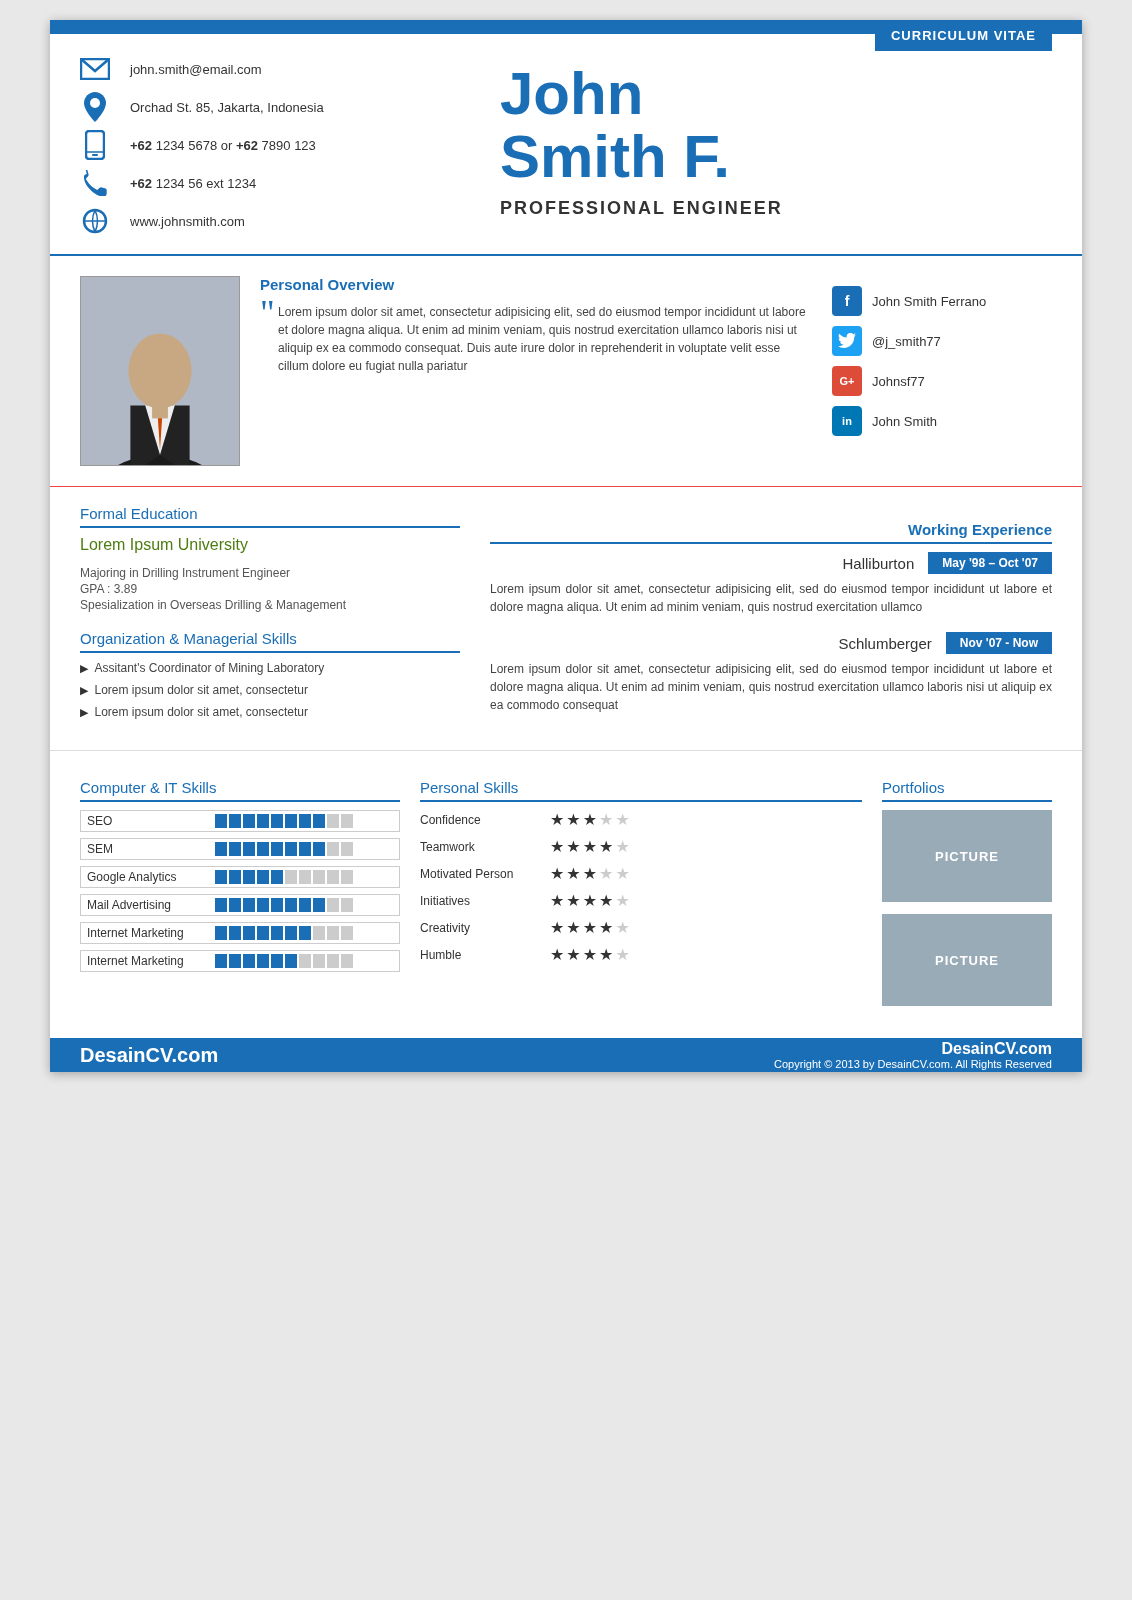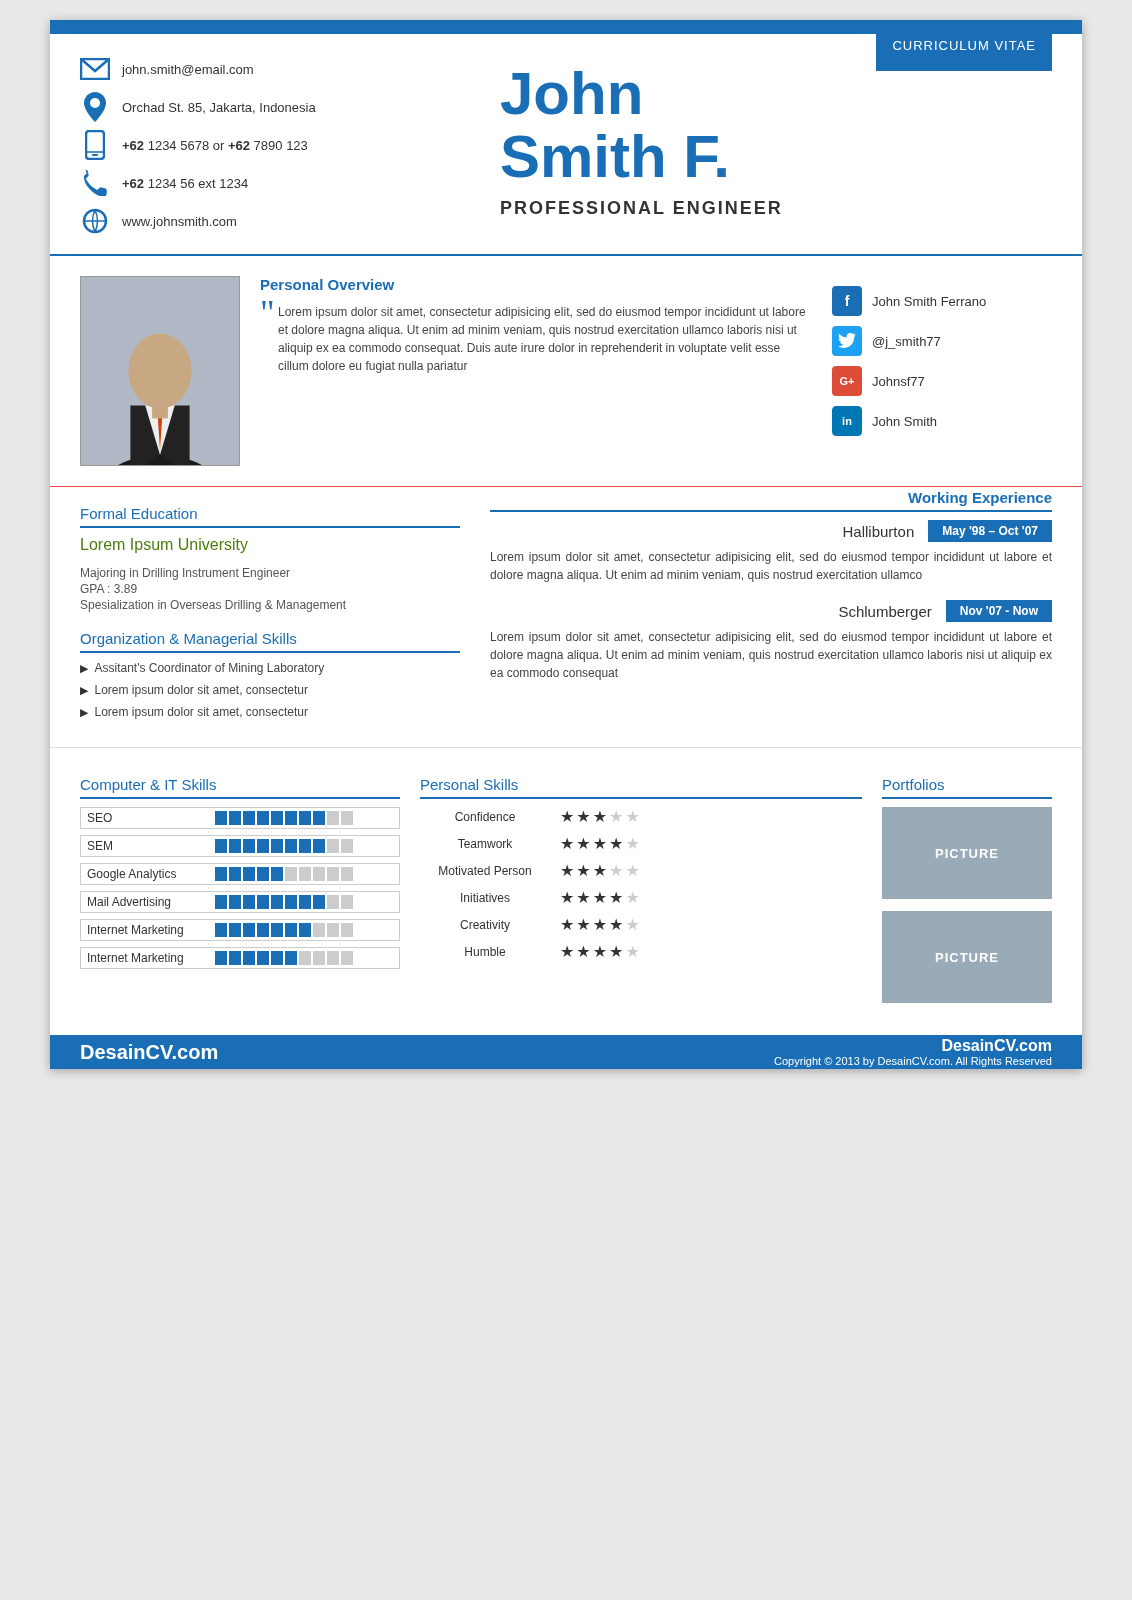--- a/index.html
+++ b/index.html
@@ -27,37 +27,37 @@
     .header-section {
       display: flex;
       justify-content: space-between;
       align-items: flex-start;
       padding: 20px 30px 10px 30px;
       border-bottom: 2px solid #1a6eb5;
       position: relative;
     }
     .cv-title-box {
       background: #1a6eb5;
-      padding: 18px 16px;
+      padding: 8px 16px;
       color: #fff;
       font-size: 13px;
-      font-weight: normal;
+      font-weight: bold;
       letter-spacing: 1px;
       position: absolute;
       top: 0;
       right: 30px;
     }
     .contact-info {
       flex: 0 0 380px;
     }
     .contact-row {
       display: flex;
       align-items: center;
       margin-bottom: 8px;
-      gap: 12px;
+      gap: 20px;
     }
     .contact-icon {
       width: 30px;
       height: 30px;
       display: flex;
       align-items: center;
       justify-content: center;
       flex-shrink: 0;
     }
     .contact-text {
@@ -286,22 +286,20 @@
     .bar-filled {
       background: #1a6eb5;
     }
     .bar-empty {
       background: #ccc;
     }
     .personal-skill-row {
       display: flex;
       align-items: center;
       margin-bottom: 8px;
-      gap: 10px;
-      text-align: center;
     }
     .ps-name {
       flex: 0 0 130px;
       font-size: 12px;
       color: #333;
     }
     .stars {
       display: flex;
       gap: 2px;
     }
@@ -343,21 +341,21 @@
     }
     .footer-copyright {
       color: #fff;
       font-size: 11px;
     }
     .work-right-label {
       text-align: right;
       font-size: 15px;
       color: #1a6eb5;
       font-weight: bold;
-      margin-top: 2px;
+      margin-top: 34px;
       margin-bottom: 8px;
       border-bottom: 2px solid #1a6eb5;
       padding-bottom: 4px;
     }
   </style>
 </head>
 <body>
 
 <div class="cv-wrapper">
 

